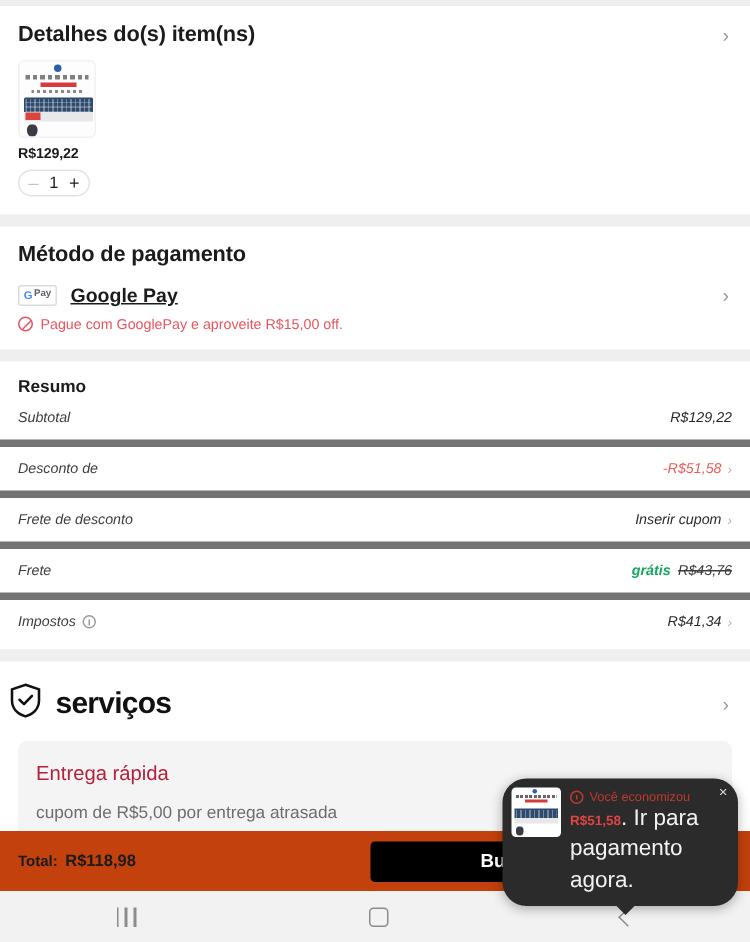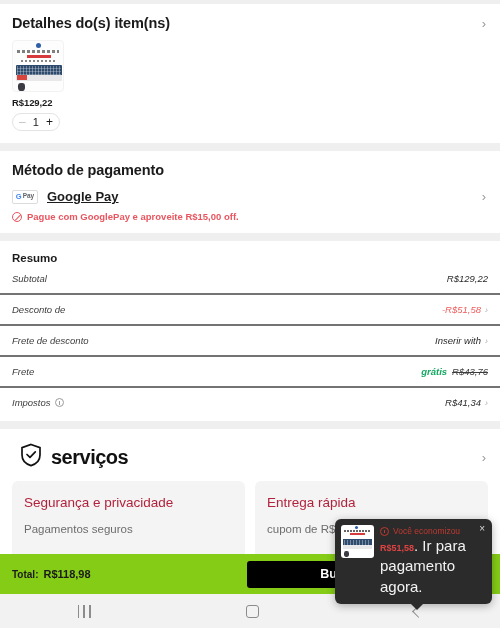--- a/index.html
+++ b/index.html
@@ -131,25 +131,24 @@
     background: #fff;
     display: flex; align-items: center; justify-content: center;
     gap: 1px;
     font-size: 7px;
     line-height: 1;
   }
   .g-letter { color: #4285F4; font-weight: 700; font-size: 7.5px; }
   .pay-word { color: #5f6368; font-size: 6.5px; font-weight: 600; }
   .pay-name { font-size: 13px; font-weight: 600; color: #1b1b1b; text-decoration: underline; }
   .promo-row {
-    display: flex; align-items: flex-end; gap: 5px;
+    display: flex; align-items: flex-start; gap: 5px;
     padding: 7px 12px 11px 12px;
     color: #e8555f;
     font-size: 9.5px;
-    font-weight: bold;
   }
   .promo-ico {
     width: 10px; height: 10px; border-radius: 50%;
     border: 1px solid #e8555f;
     position: relative; flex: 0 0 auto;
   }
   .promo-ico::after {
     content: ""; position: absolute; left: 1px; top: 4px;
     width: 8px; height: 1px; background: #e8555f;
     transform: rotate(-45deg);
@@ -160,21 +159,21 @@
     font-size: 11.5px; font-weight: 700; color: #1b1b1b;
     padding: 11px 12px 0 12px;
   }
   .sum-row {
     display: flex; align-items: flex-start; justify-content: space-between;
     padding: 9px 12px;
     font-size: 9.5px;
     color: #4a4a4a;
     font-style: italic;
   }
-  .sum-row.bordered { border-top: 2px solid #737373; }
+  .sum-row.bordered { border-top: 5px solid #737373; }
   .sum-label { color: #3d3d3d; }
   .sum-value { color: #2a2a2a; white-space: nowrap; }
   .sub-note { color: #ee6a6a; font-size: 9.5px; margin-top: 3px; }
   .val-red { color: #ee5b5b; }
   .val-free { color: #13a760; font-weight: 600; }
   .strike { text-decoration: line-through; color: #3d3d3d; font-weight: 400; }
   .mini-chev { color: #b0b0b0; font-size: 9px; margin-left: 4px; }
   .info-ico {
     display: inline-block;
     width: 9px; height: 9px; border-radius: 50%;
@@ -183,21 +182,21 @@
   }
   .info-ico::after {
     content: ""; position: absolute; left: 3px; top: 1.5px;
     width: 1px; height: 4px; background: #9b9b9b;
   }
   .row-inline { display: flex; align-items: center; }
 
   
   .svc-head {
     display: flex; align-items: center; justify-content: space-between;
-    padding: 14px 12px 10px 20px;
+    padding: 14px 12px 10px 6px;
   }
   .svc-left { display: flex; align-items: center; gap: 9px; }
   .svc-word {
     font-size: 20px; font-weight: 700; color: #111; letter-spacing: -0.5px;
   }
   .svc-cards { display: flex; gap: 10px; padding: 0 12px 16px 12px; }
   .svc-card {
     flex: 1 1 0;
     background: #f4f4f4;
     border-radius: 6px;
@@ -212,21 +211,21 @@
     font-size: 11.5px; color: #6d6d6d; margin-bottom: 10px; line-height: 1.25;
   }
   .svc-li:last-child { margin-bottom: 0; }
 
   
   .toast {
     position: absolute;
     left: 335px; top: 519px;
     width: 157px;
     background: #2b2b2b;
-    border-radius: 6px;
+    border-radius: 16px;
     padding: 6px 6px 7px 6px;
     display: flex;
     gap: 6px;
     box-shadow: 0 2px 8px rgba(0,0,0,.3);
     z-index: 20;
   }
   .toast::after {
     content: "";
     position: absolute;
     left: 76px; bottom: -6px;
@@ -266,21 +265,21 @@
   .toast-amount { color: #e04343; font-size: 9px; font-weight: 700; }
   .toast-text { color: #f2f2f2; font-size: 15px; line-height: 1.35; margin-top: 15px; }
   .toast-close {
     position: absolute; right: 7px; top: 5px;
     color: #d7d7d7; font-size: 10px; line-height: 1; cursor: pointer;
   }
 
   
   .bottom-bar {
     flex: 0 0 auto;
-    background: #84cc16;
+    background: #c2410c;
     height: 40px;
     display: flex; align-items: center; justify-content: space-between;
     padding: 0 10px 0 12px;
     position: relative; z-index: 10;
   }
   .total-wrap { display: flex; align-items: baseline; gap: 5px; }
   .total-label { font-size: 10px; font-weight: 700; color: #1b1b1b; }
   .total-value { font-size: 11px; font-weight: 700; color: #1b1b1b; }
   .buy-btn {
     width: 243px; height: 27px;
@@ -404,21 +403,21 @@
         </div>
         <div class="row-inline">
           <span class="sum-value val-red">-R$51,58</span>
           <span class="mini-chev">›</span>
         </div>
       </div>
 
       <div class="sum-row bordered">
         <div class="sum-label">Frete de desconto</div>
         <div class="row-inline">
-          <span class="sum-value">Inserir with</span>
+          <span class="sum-value">Inserir cupom</span>
           <span class="mini-chev">›</span>
         </div>
       </div>
 
       <div class="sum-row bordered">
         <div class="sum-label">Frete</div>
         <div class="row-inline">
           <span class="val-free">grátis</span>
           <span class="strike" style="margin-left:5px">R$43,76</span>
         </div>
@@ -448,25 +447,20 @@
               <path d="M7 11.5 L10 14.4 L15.3 8.9" stroke="#111" stroke-width="1.7" fill="none" stroke-linecap="round" stroke-linejoin="round"></path>
             </svg>
           </span>
           <span class="svc-word">serviços</span>
         </div>
         <div class="chev">›</div>
       </div>
 
       <div class="svc-cards">
         <div class="svc-card">
-          <div class="svc-card-title">Segurança e privacidade</div>
-          <div class="svc-li">Pagamentos seguros</div>
-
-        </div>
-        <div class="svc-card">
           <div class="svc-card-title">Entrega rápida</div>
           <div class="svc-li">cupom de R$5,00 por entrega atrasada</div>
 
         </div>
       </div>
     </div>
 
   </div>
 
   <div class="toast">

